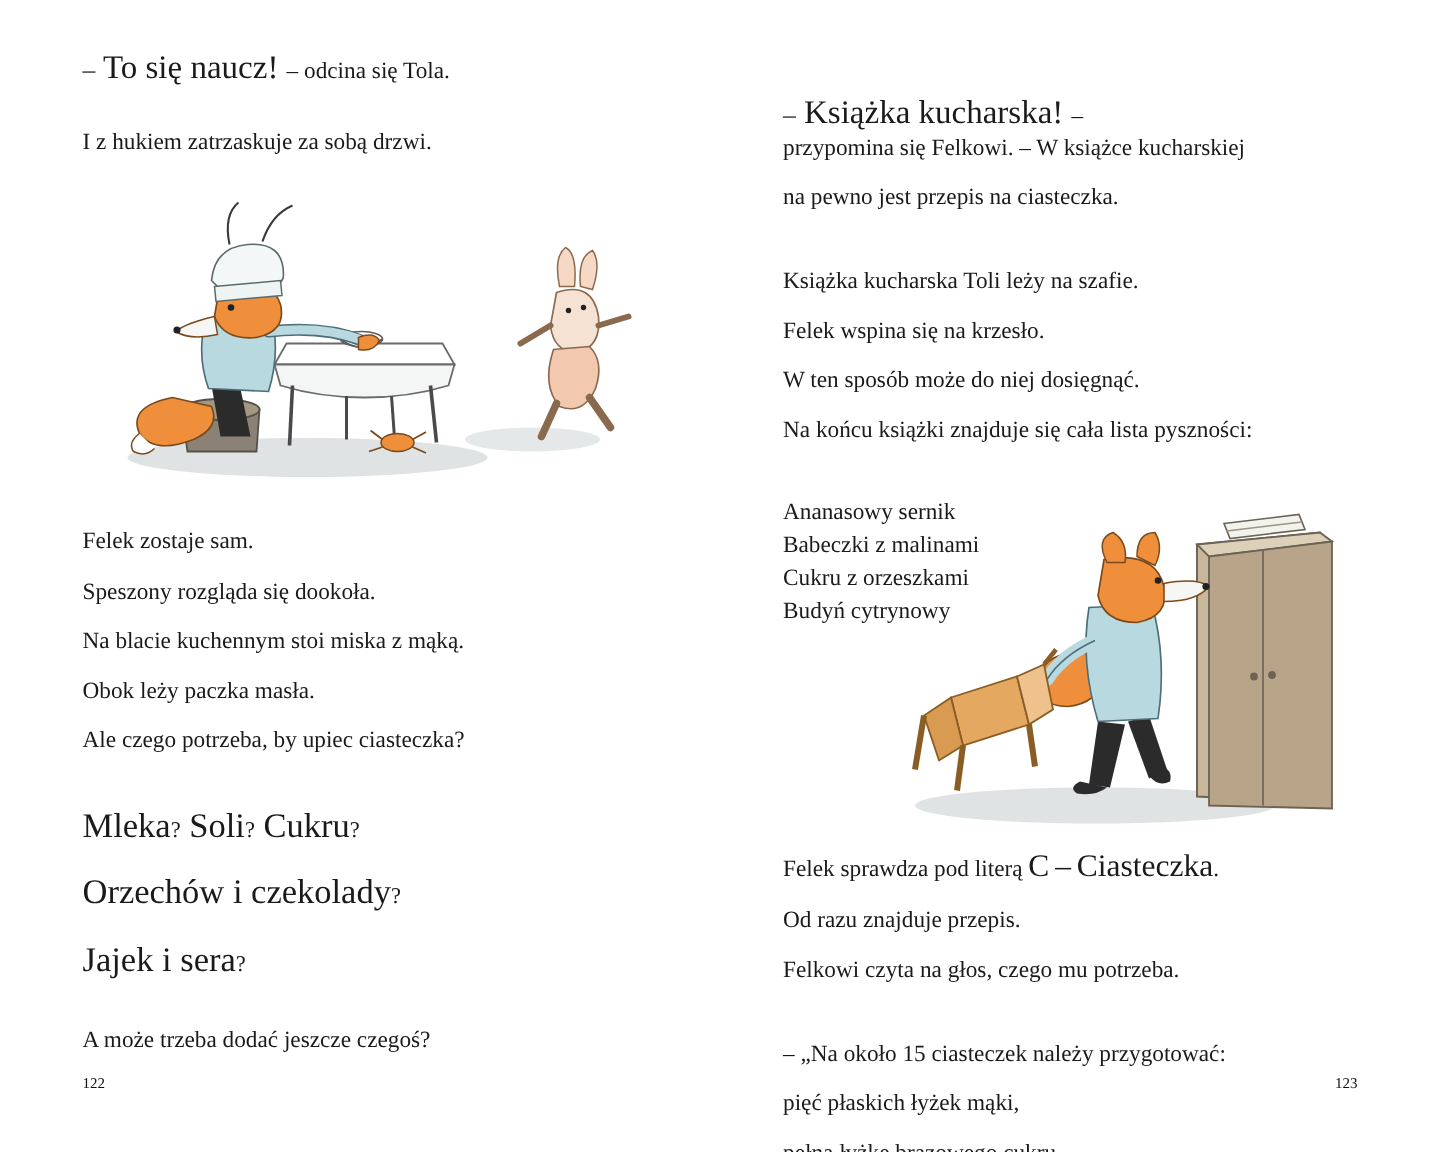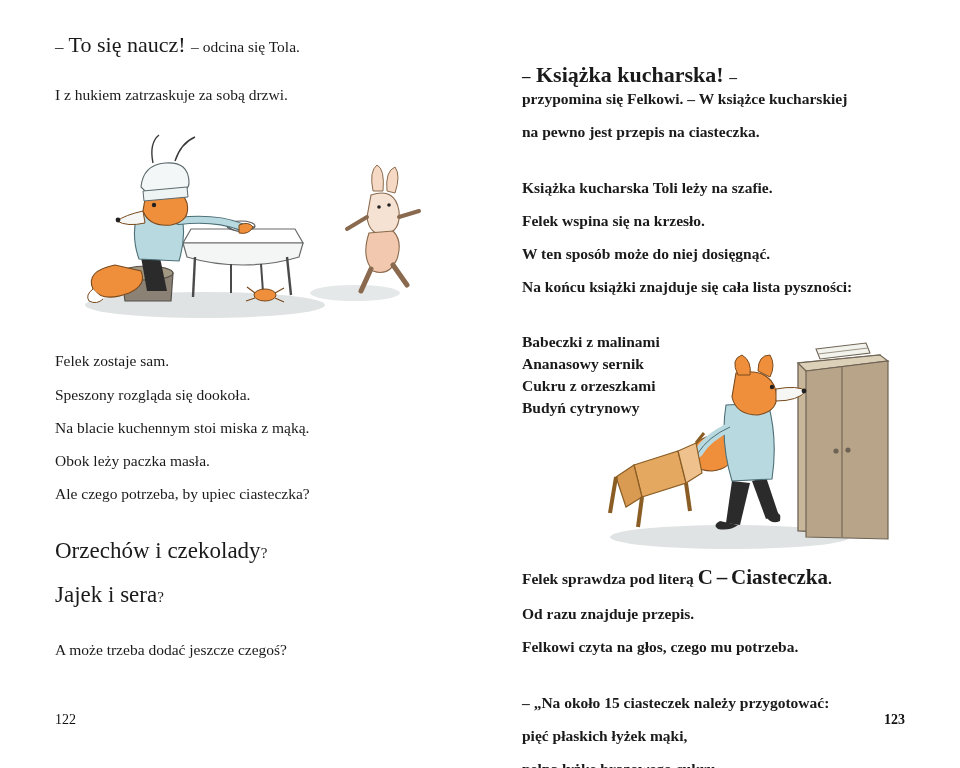--- a/index.html
+++ b/index.html
@@ -20,21 +20,21 @@
     height: 768px;
     display: flex;
   }
   .page {
     position: relative;
     width: 480px;
     height: 768px;
     box-sizing: border-box;
   }
   .page-left { padding: 32px 50px 0 55px; }
-  .page-right { padding: 62px 32px 0 42px; font-weight: bold; }
+  .page-right { padding: 62px 32px 0 42px; }
 
   .line { line-height: 1.32; }
 
   .para {
     font-size: 15.5px;
     line-height: 1.36;
     margin: 0 0 0 0;
   }
   .para + .para { margin-top: 12px; }
 
@@ -63,21 +63,21 @@
     line-height: 1.42;
   }
 
   .inline-big {
     font-size: 21px;
   }
 
   .folio {
     position: absolute;
     bottom: 40px;
-    font-size: 14px;
+    font-size: 10px;
     color: #111;
   }
   .folio-left { left: 55px; }
   .folio-right { right: 55px; text-align: right; }
 
   .illus {
     position: relative;
   }
   .illus svg { display: block; }
 
@@ -177,20 +177,25 @@
     <div class="block">
       <p class="para line">Felek zostaje sam.</p>
       <p class="para line">Speszony rozgląda się dookoła.</p>
       <p class="para line">Na blacie kuchennym stoi miska z mąką.</p>
       <p class="para line">Obok leży paczka masła.</p>
       <p class="para line">Ale czego potrzeba, by upiec ciasteczka?</p>
     </div>
 
     <div class="spacer-md"></div>
 
+    <div class="big-q">
+      <span>Mleka</span><span class="qm">?</span>
+      <span>Soli</span><span class="qm">?</span>
+      <span>Cukru</span><span class="qm">?</span>
+    </div>
 
     <div class="big-q">
       <span>Orzechów i czekolady</span><span class="qm">?</span>
     </div>
 
     <div class="big-q">
       <span>Jajek i sera</span><span class="qm">?</span>
     </div>
 
     <div class="spacer-sm"></div>
@@ -218,22 +223,22 @@
       <p class="para line">Książka kucharska Toli leży na szafie.</p>
       <p class="para line">Felek wspina się na krzesło.</p>
       <p class="para line">W ten sposób może do niej dosięgnąć.</p>
       <p class="para line">Na końcu książki znajduje się cała lista pyszności:</p>
     </div>
 
     <div class="spacer-md"></div>
 
     <div style="position:relative; height:232px;">
       <div style="position:absolute; left:0; top:0; width:180px;">
+        <div class="list-line">Ananasowy sernik</div>
         <div class="list-line">Babeczki z malinami</div>
-        <div class="list-line">Ananasowy sernik</div>
         <div class="list-line">Cukru z orzeszkami</div>
         <div class="list-line">Budyń cytrynowy</div>
       </div>
 
       <div class="illus" style="position:absolute; left:58px; top:0;">
         <svg width="330" height="232" viewBox="0 0 330 232" xmlns="http://www.w3.org/2000/svg">
 
           <ellipse cx="150" cy="206" rx="120" ry="12" fill="#dfe3e4"></ellipse>
 
           <g>

